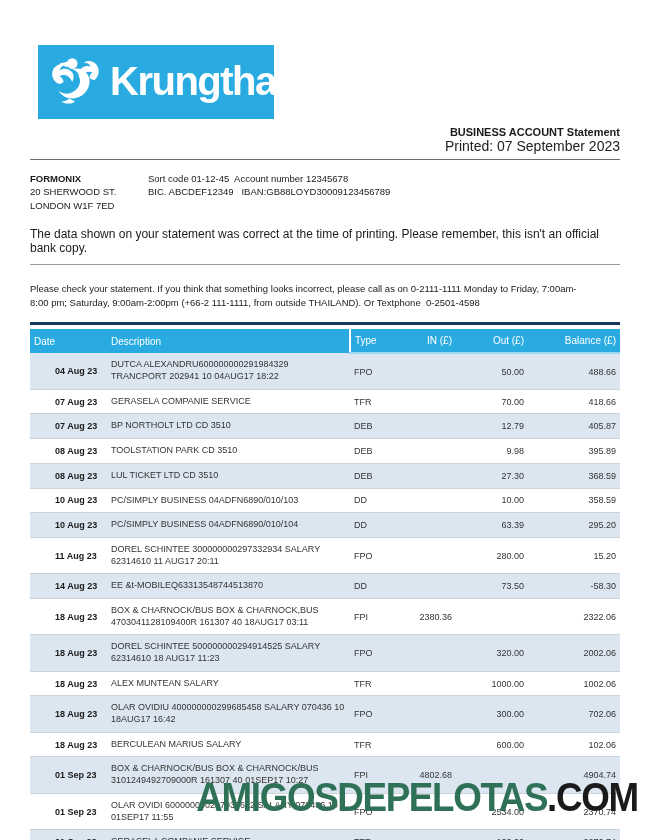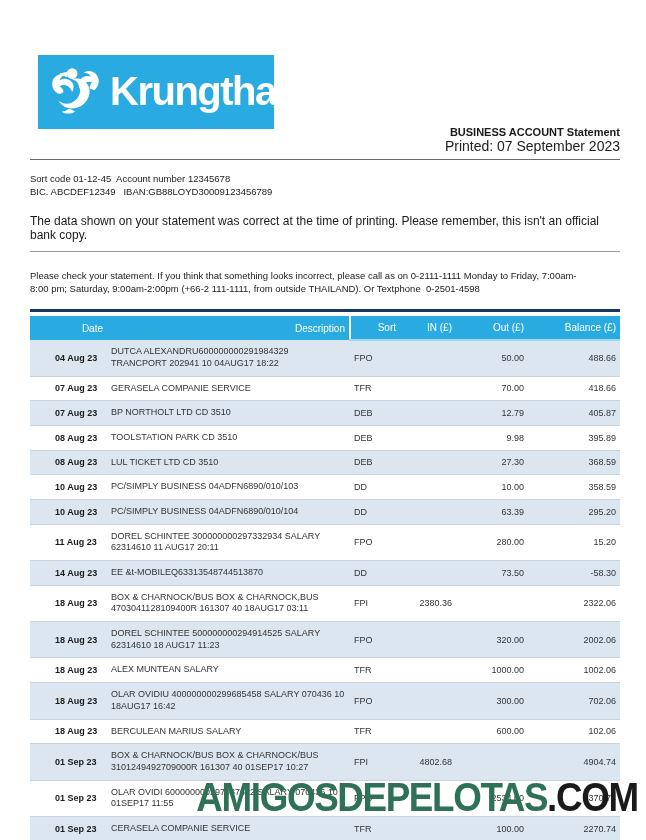--- a/index.html
+++ b/index.html
@@ -5,21 +5,21 @@
   html, body { margin: 0; padding: 0; }
   body {
     width: 646px; height: 840px;
     background: #ffffff;
     font-family: "Liberation Sans", sans-serif;
     position: relative;
     color: #1a1a1a;
     overflow: hidden;
   }
   .logo-box {
-    position: absolute; left: 38px; top: 55px;
+    position: absolute; left: 38px; top: 45px;
     width: 236px; height: 74px;
     background: var(--brand-blue, #29ABE2);
     display: flex; align-items: center;
   }
   .bird { width: 62px; height: 62px; margin-left: 8px; flex: 0 0 auto; }
   .logo-text {
     color: #fff; font-size: 40px; font-weight: bold;
     letter-spacing: -1.5px; margin-left: 2px; margin-top: -2px;
   }
   .content { position: absolute; left: 30px; top: 126px; width: 590px; }
@@ -32,21 +32,21 @@
   .addr .name { font-weight: bold; }
   .codes div { white-space: pre-wrap; }
   .note1 { font-size: 12px; margin: 15px 0 9px 0; }
   .rule2 { border: none; border-top: 1px solid #9a9a9a; margin: 0 0 17px 0; }
   .note2 { font-size: 9.5px; line-height: 1.45; margin: 0 0 13px 0; white-space: pre-wrap; width: 565px; }
   .navy-rule { height: 3px; background: var(--navy, #17375E); margin-bottom: 4px; }
   table { width: 590px; border-collapse: collapse; table-layout: fixed; }
   thead th {
     background: var(--brand-blue, #29ABE2); color: #fff;
     font-size: 10px; font-weight: 400;
-    padding: 6px 4px; text-align: right;
+    padding: 6px 4px; text-align: left;
   }
   thead th.num { text-align: right; }
   thead th.type-col { border-left: 2px solid #ffffff; }
   thead th.type-col, thead th.num { border-bottom: 2px solid #9ed8f3; }
   tbody td {
     font-size: 9px; padding: 6px 4px;
     vertical-align: middle;
     border-bottom: 1px solid #ccd3da;
     color: #333;
   }
@@ -81,20 +81,25 @@
 </div>
 
 <div class="content">
   <div class="title-row">
     <div class="title">BUSINESS ACCOUNT Statement</div>
     <div class="printed">Printed: 07 September 2023</div>
   </div>
   <hr class="rule1">
 
   <div class="account-row">
+    <div class="addr">
+      <div class="name">FORMONIX</div>
+      <div>20 SHERWOOD ST.</div>
+      <div>LONDON W1F 7ED</div>
+    </div>
     <div class="codes">
       <div>Sort code 01-12-45  Account number 12345678</div>
       <div>BIC. ABCDEF12349   IBAN:GB88LOYD30009123456789</div>
     </div>
   </div>
 
   <p class="note1">The data shown on your statement was correct at the time of printing. Please remember, this isn't an official bank copy.</p>
   <hr class="rule2">
   <p class="note2">Please check your statement. If you think that something looks incorrect, please call as on 0-2111-1111 Monday to Friday, 7:00am-8:00 pm; Saturday, 9:00am-2:00pm (+66-2 111-1111, from outside THAILAND). Or Textphone  0-2501-4598</p>
 
@@ -106,21 +111,21 @@
         <col style="width:243px">
         <col style="width:50px">
       <col style="width:56px">
         <col style="width:72px">
         <col style="width:92px">
     </colgroup>
     <thead>
       <tr>
         <th>Date</th>
         <th>Description</th>
-        <th class="type-col">Sort</th>
+        <th class="type-col">Type</th>
         <th class="num">IN (£)</th>
         <th class="num">Out (£)</th>
         <th class="num">Balance (£)</th>
       </tr>
     </thead>
     <tbody id="transaction-rows">
         <tr>
           <td class="date">04 Aug 23</td>
           <td class="desc">DUTCA ALEXANDRU600000000291984329 TRANCPORT 202941 10 04AUG17 18:22</td>
           <td class="type">FPO</td>

